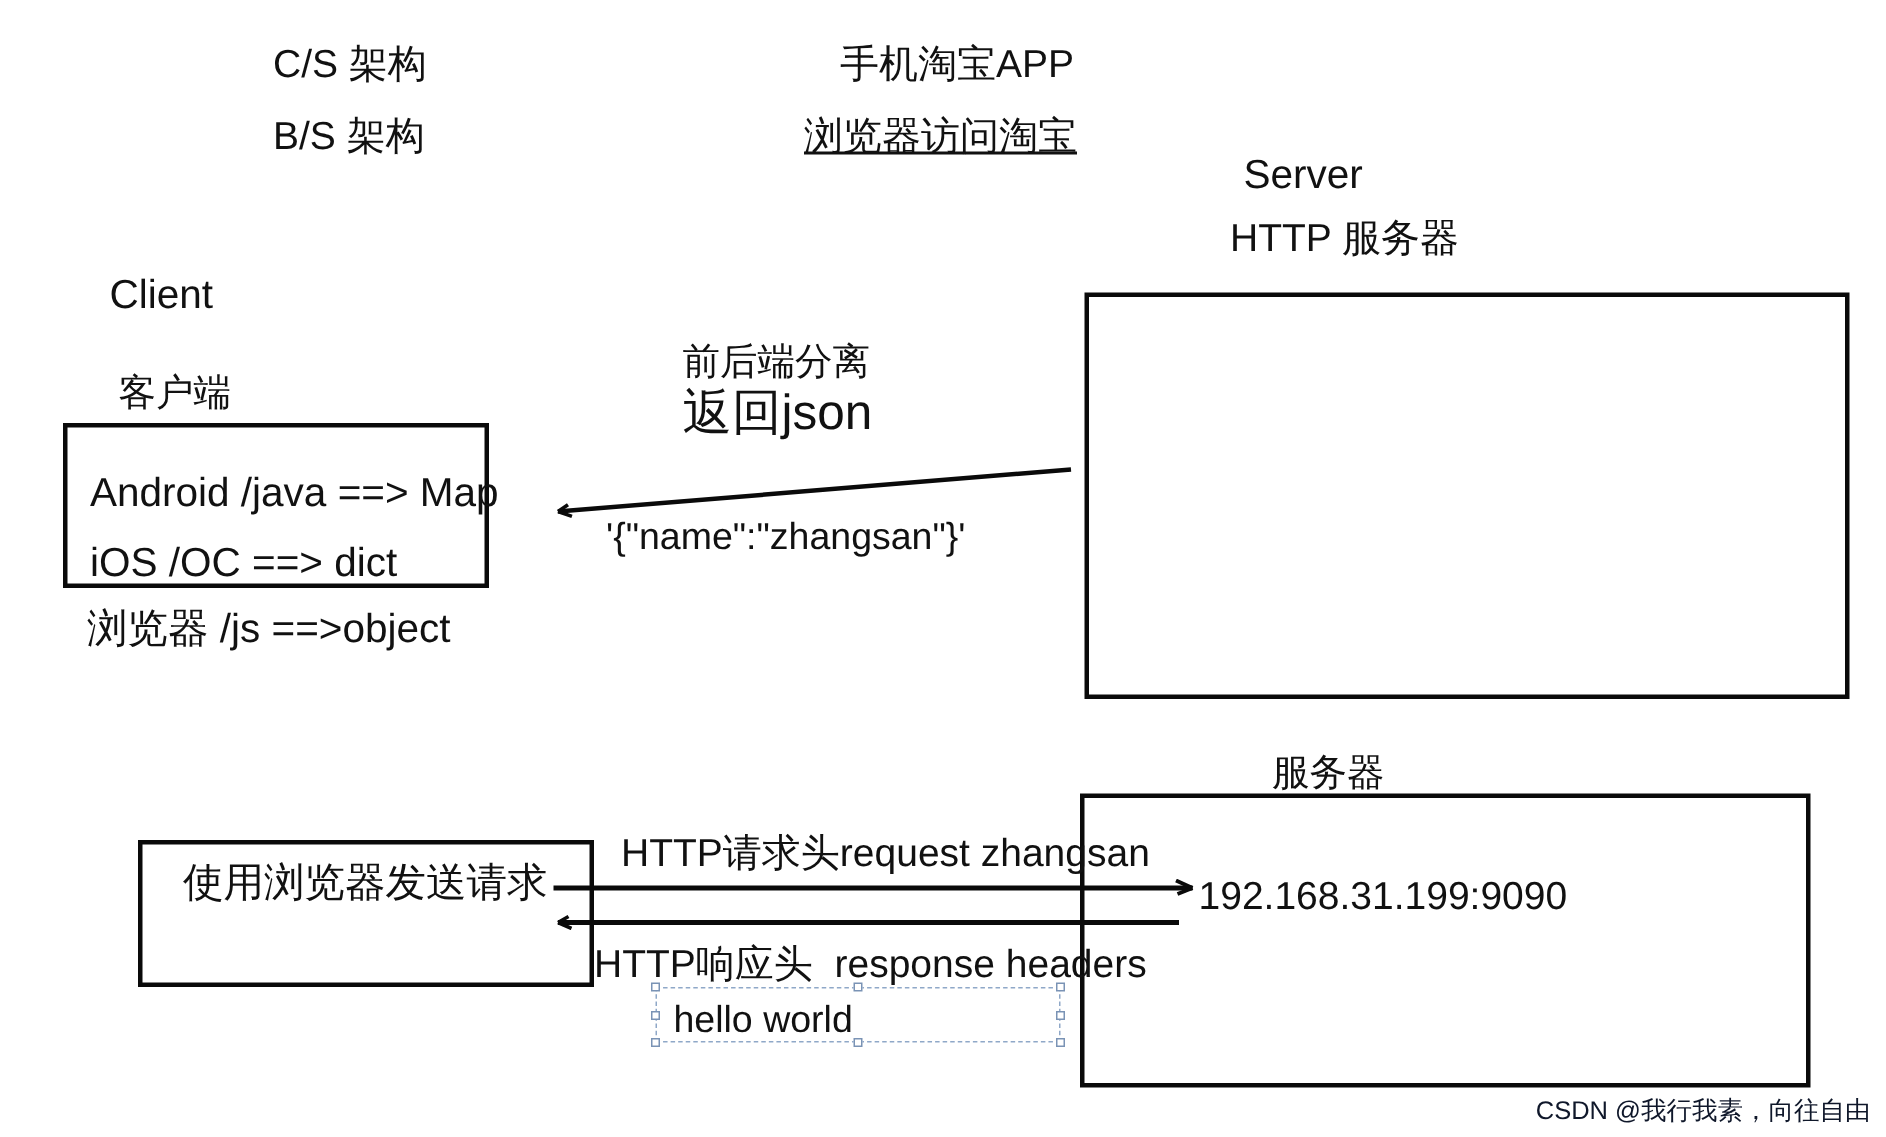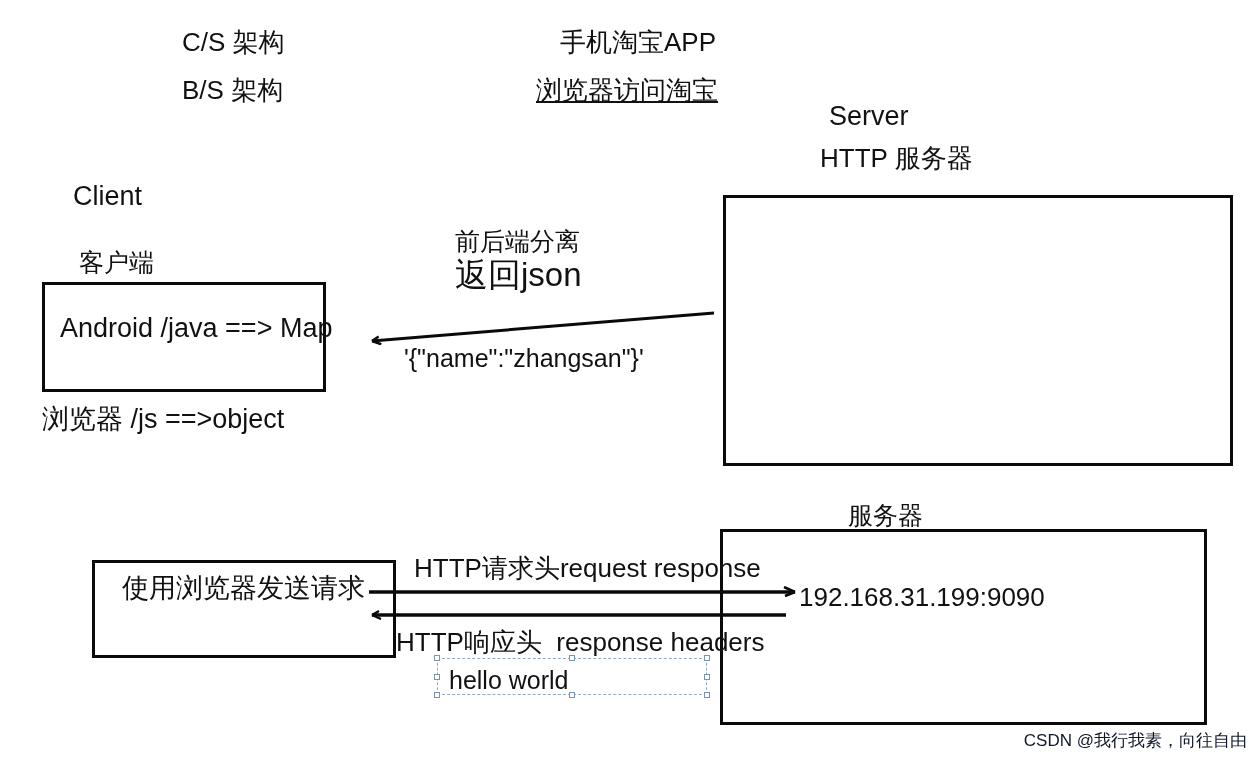--- a/index.html
+++ b/index.html
@@ -44,21 +44,21 @@
   #hdr-bs-arch   { left: 182px; top: 76px;  font-size: 26px; }
   #hdr-bs-term   { left: 307px; top: 77px;  font-size: 25px; }
   #hdr-bs-ex     { left: 536px; top: 76px;  font-size: 26px; text-decoration: underline; }
 
   
   #lbl-client      { left: 73px;  top: 181px; font-size: 27px; }
   #lbl-kehuduan    { left: 79px;  top: 248px; font-size: 25px; }
   #client-box      { left: 42px;  top: 282px; width: 284px; height: 110px; }
   #client-line-1   { left: 60px;  top: 313px; font-size: 27px; }
   #client-line-2   { left: 60px;  top: 360px; font-size: 27px; }
-  #client-line-3   { left: 42px;  top: 404px; font-size: 27px; }
+  #client-line-3   { left: 58px;  top: 404px; font-size: 27px; }
 
   
   #mid-line-1      { left: 455px; top: 227px; font-size: 25px; }
   #mid-line-2      { left: 455px; top: 256px; font-size: 33px; }
   #mid-json        { left: 404px; top: 344px; font-size: 25px; }
 
   
   #lbl-server      { left: 829px; top: 101px; font-size: 27px; }
   #lbl-http-server { left: 820px; top: 144px; font-size: 26px; }
   #server-box      { left: 723px; top: 195px; width: 510px; height: 271px; }
@@ -121,38 +121,39 @@
   <div class="txt" id="hdr-cs-ex">手机淘宝APP</div>
 
   <div class="txt" id="hdr-bs-arch">B/S 架构</div>
   <div class="txt" id="hdr-bs-ex">浏览器访问淘宝</div>
 
   <div class="txt" id="lbl-client">Client</div>
   <div class="txt" id="lbl-kehuduan">客户端</div>
 
   <div class="box" id="client-box"></div>
   <div class="txt" id="client-line-1">Android /java ==&gt; Map</div>
+  <div class="txt" id="client-line-2">iOS /OC ==&gt; dict</div>
   <div class="txt" id="client-line-3">浏览器 /js ==&gt;object</div>
 
   <div class="txt" id="mid-line-1">前后端分离</div>
   <div class="txt" id="mid-line-2">返回json</div>
   <div class="txt" id="mid-json">'{"name":"zhangsan"}'</div>
 
   <div class="txt" id="lbl-server">Server</div>
   <div class="txt" id="lbl-http-server">HTTP 服务器</div>
   <div class="box" id="server-box"></div>
 
   <div class="txt" id="lbl-fuwuqi">服务器</div>
   <div class="box" id="server-box-2"></div>
   <div class="txt" id="ip-addr">192.168.31.199:9090</div>
 
   <div class="box" id="browser-box"></div>
   <div class="txt" id="browser-label">使用浏览器发送请求</div>
 
-  <div class="txt" id="req-headers">HTTP请求头request response</div>
+  <div class="txt" id="req-headers">HTTP请求头request zhangsan</div>
   <div class="txt" id="res-headers">HTTP响应头  response headers</div>
 
   <svg class="overlay" viewBox="0 0 1257 758">
     <defs>
       <marker id="arrowL" markerWidth="12" markerHeight="12" refX="10" refY="5" orient="auto" markerUnits="userSpaceOnUse">
         <path d="M10,5 L1,1 M10,5 L3,9" stroke="#0a0a0a" stroke-width="2.4" fill="none"></path>
       </marker>
       <marker id="arrowR" markerWidth="14" markerHeight="12" refX="12" refY="6" orient="auto" markerUnits="userSpaceOnUse">
         <path d="M12,6 L1,1 M12,6 L2,10" stroke="#0a0a0a" stroke-width="2.6" fill="none"></path>
       </marker>

